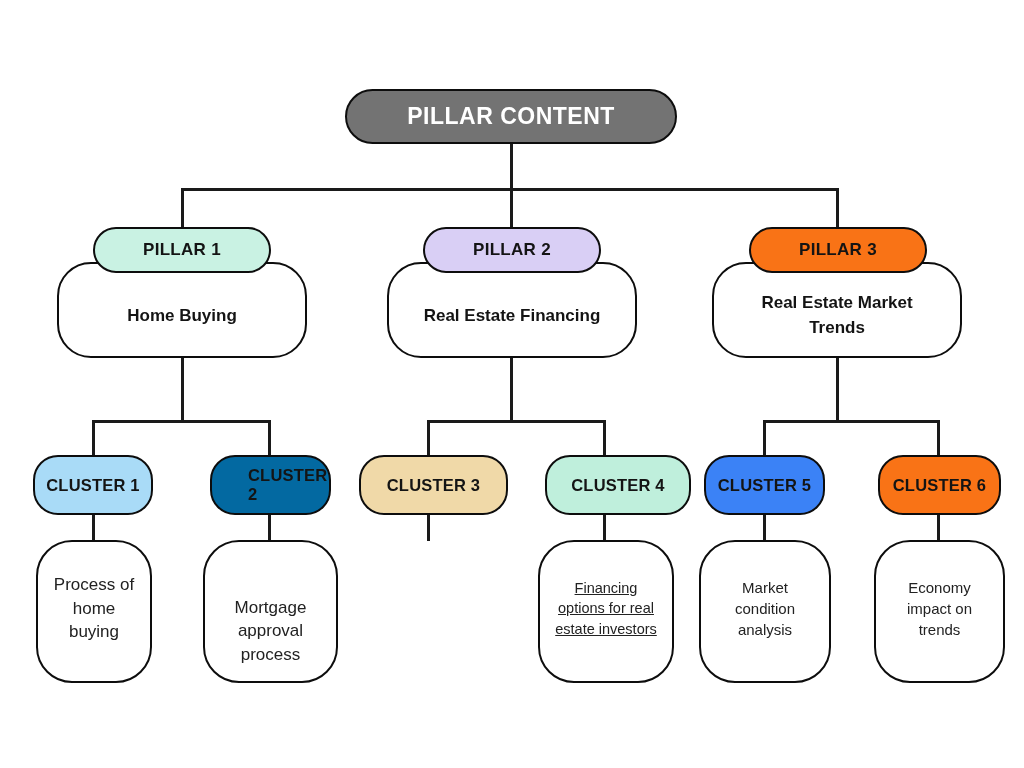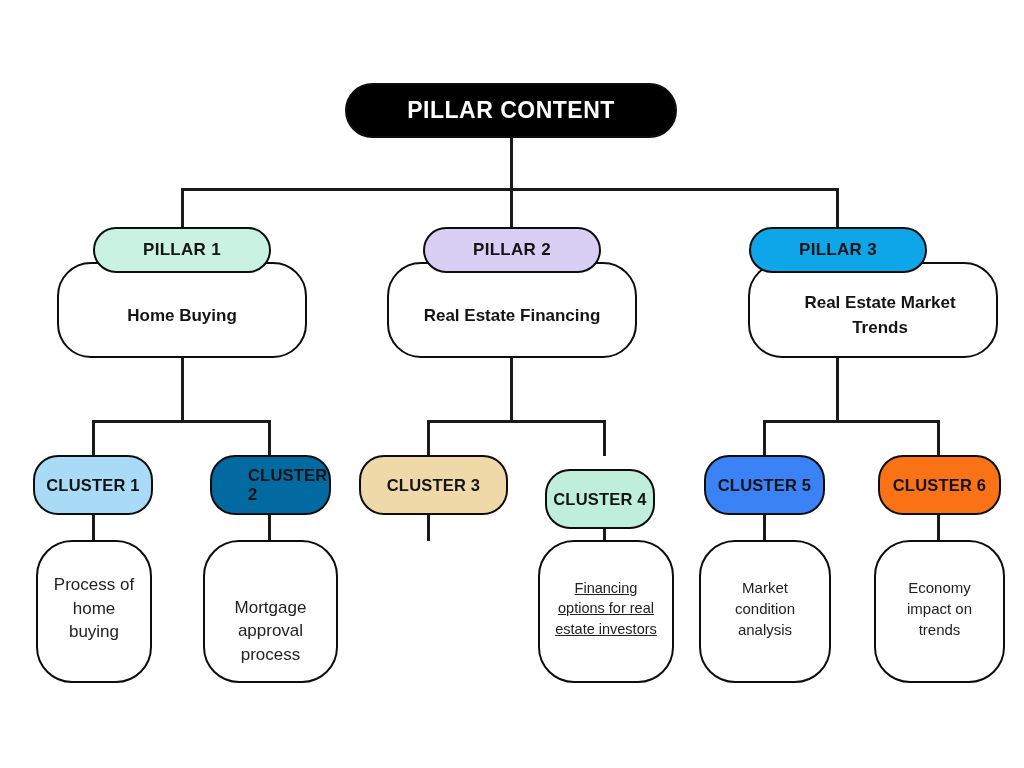--- a/index.html
+++ b/index.html
@@ -50,33 +50,33 @@
     font-size:17px;font-weight:bold;letter-spacing:.3px;z-index:2;
   }
   .p1-header{left:93px;} .p2-header{left:423px;} .p3-header{left:749px;}
   .pillar-body{
     position:absolute;top:262px;width:250px;height:96px;background:#ffffff;
     border:2.5px solid #0d0d0d;border-radius:34px;box-sizing:border-box;
     display:flex;align-items:center;justify-content:center;text-align:center;
     font-size:17px;font-weight:bold;line-height:1.45;z-index:1;
     padding:16px 16px 4px 16px;
   }
-  .p1-body{left:57px;} .p2-body{left:387px;} .p3-body{left:748px;justify-content:flex-end;}
+  .p1-body{left:57px;} .p2-body{left:387px;} .p3-body{left:712px;}
   .p3-body .topic{max-width:200px;}
   
   .cluster-header{
     position:absolute;top:455px;height:60px;
     border:2.5px solid #0d0d0d;border-radius:25px;box-sizing:border-box;
     display:flex;align-items:center;justify-content:center;
     font-size:16.5px;font-weight:bold;letter-spacing:.2px;z-index:2;
   }
   .c1-header{left:33px;width:120px;}
   .c2-header{left:210px;width:121px;}
   .c3-header{left:359px;width:149px;}
-  .c4-header{left:545px;width:110px;margin-top:14px;}
+  .c4-header{left:545px;width:146px;}
   .c5-header{left:704px;width:121px;}
   .c6-header{left:878px;width:123px;}
   .cluster-body{
     position:absolute;top:540px;height:143px;background:#ffffff;
     border:2.3px solid #0d0d0d;border-radius:36px;box-sizing:border-box;
     display:flex;align-items:center;justify-content:center;text-align:center;
     font-weight:normal;line-height:1.4;color:#222;z-index:1;padding:8px 10px 14px 10px;
   }
   .c1-body{left:36px;width:116px;font-size:17px;}
   .c2-body{left:203px;width:135px;font-size:17px;align-items:flex-end;}
@@ -107,39 +107,39 @@
   <div class="line vline c4-drop"></div>
   <div class="line vline c5-drop"></div>
   <div class="line vline c6-drop"></div>
   <div class="line vline c1-stem"></div>
   <div class="line vline c2-stem"></div>
   <div class="line vline c3-stem"></div>
   <div class="line vline c4-stem"></div>
   <div class="line vline c5-stem"></div>
   <div class="line vline c6-stem"></div>
 
-  <div class="root-pill" style="background-color: #000000;">
+  <div class="root-pill" style="background-color: #737373; margin-top: 6px;">
     <span class="label">PILLAR CONTENT</span>
   </div>
 
   <div class="pillar-header p1-header" style="background-color: rgb(201, 242, 227);">
     <span>PILLAR 1</span>
   </div>
   <div class="pillar-body p1-body">
     <span class="topic">Home Buying</span>
   </div>
 
   <div class="pillar-header p2-header" style="background-color: rgb(217, 207, 245);">
     <span>PILLAR 2</span>
   </div>
   <div class="pillar-body p2-body">
     <span class="topic">Real Estate Financing</span>
   </div>
 
-  <div class="pillar-header p3-header" style="background-color: #0ea5e9;">
+  <div class="pillar-header p3-header" style="background-color: #f97316;">
     <span>PILLAR 3</span>
   </div>
   <div class="pillar-body p3-body">
     <span class="topic">Real Estate Market Trends</span>
   </div>
 
   <div class="cluster-header c1-header" style="background-color: rgb(169, 219, 247);">
     <span>CLUSTER 1</span>
   </div>
   <div class="cluster-body c1-body">

